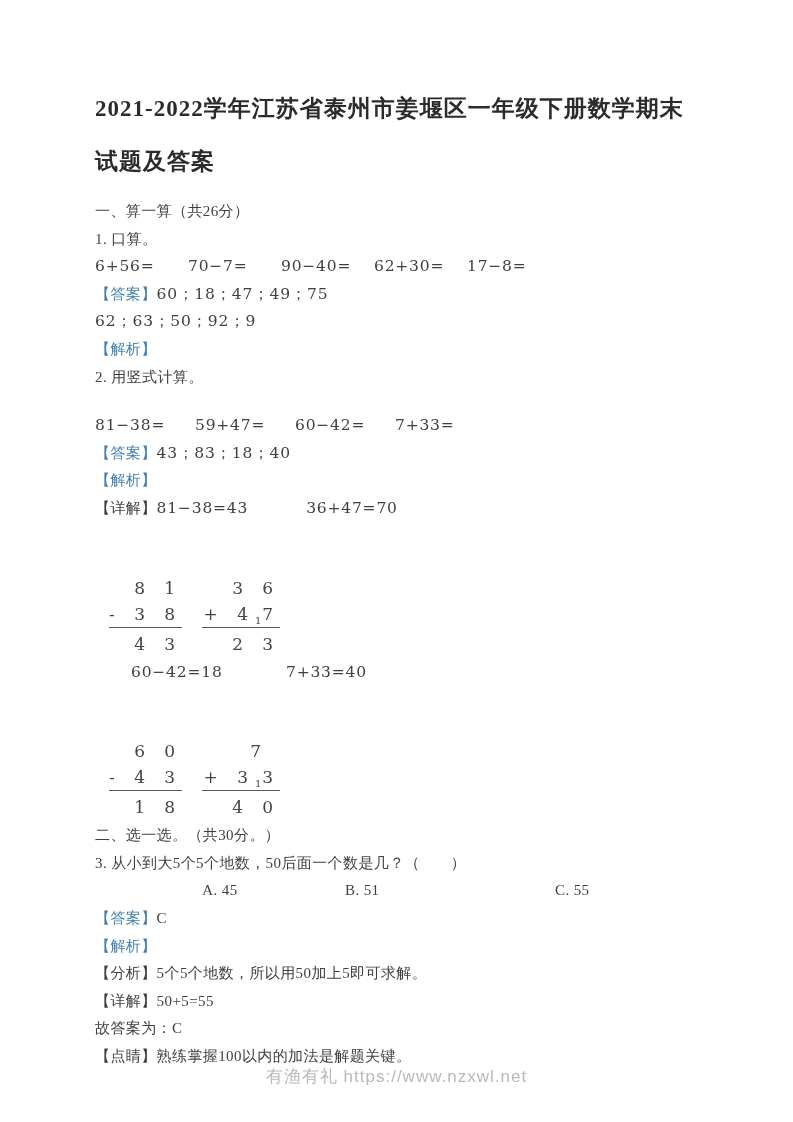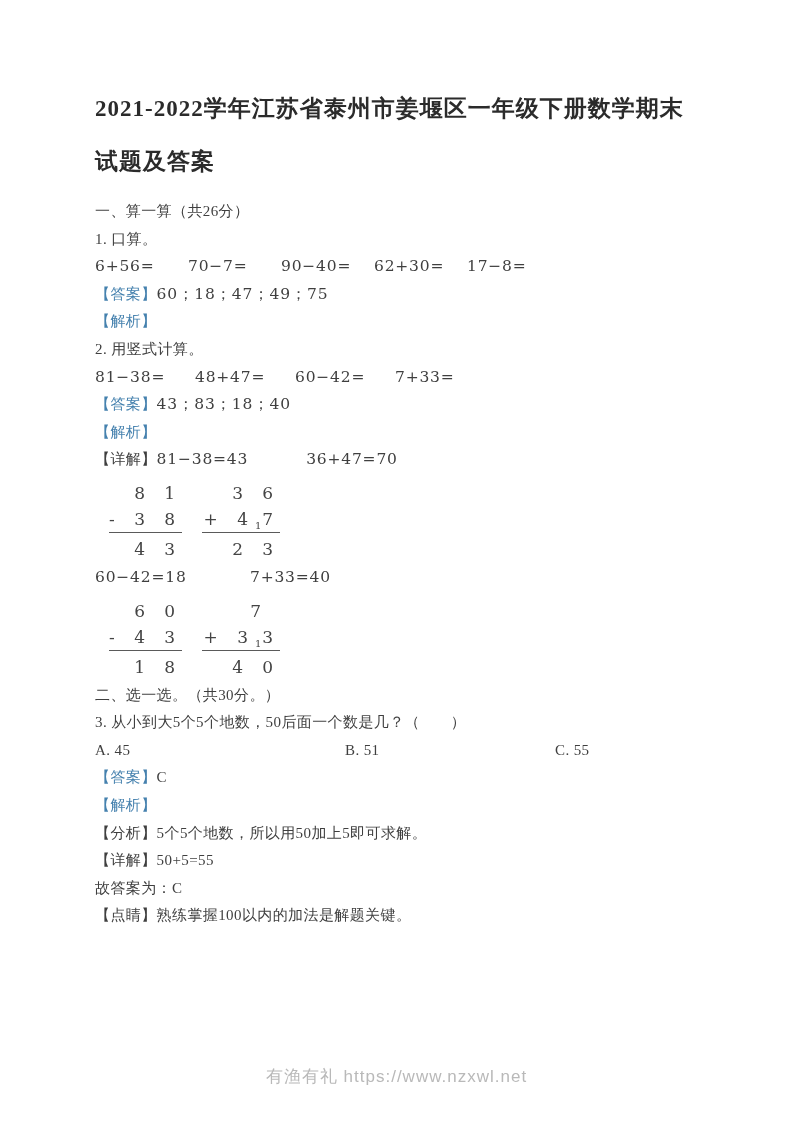--- a/index.html
+++ b/index.html
@@ -12,28 +12,28 @@
   .doc-title{
     font-size:23px;line-height:53px;font-weight:700;color:#2b2b2b;
     margin:0 0 10px 0;letter-spacing:1px;width:612px;
   }
   p{margin:0;line-height:27.6px;font-size:15px;letter-spacing:0.4px;}
   .math{font-family:"DejaVu Serif",serif;letter-spacing:0.8px;font-size:15.5px;}
   .blue{color:#4581ae;}
   .oral-row span{display:inline-block;width:93px;}
   .oral-row span:last-child{width:auto;}
   .q2-row span{display:inline-block;width:100px;}
-  .q2-row span:last-child{width:auto;}
+  .q2-row span:last-child{width:auto;margin-top:21px;}
   .detail-line .gap{margin-left:58px;}
-  .mid-line .eq1{display:inline-block;width:155px;}
+  .mid-line .eq1{display:inline-block;width:155px;margin-left:36px;}
   .options span{display:inline-block;}
-  .options .optA{width:250px;}
+  .options .optA{width:250px;text-align:center;}
   .options .optB{width:210px;}
   .vgroup{display:flex;gap:20px;padding-left:14px;margin:6px 0 2px 0;}
-  .vcalc{text-align:right;font-family:"DejaVu Serif",serif;font-size:17px;color:#444;}
+  .vcalc{text-align:right;font-family:"DejaVu Serif",serif;font-size:17px;color:#444;margin-top:46px;}
   .vcalc-a{min-width:72px;}
   .vcalc-b{min-width:78px;}
   .vrow{white-space:pre;letter-spacing:7px;line-height:26px;height:26px;}
   .vmid{border-bottom:1.5px solid #5a5a5a;}
   .vres{padding-top:3px;}
   sub.carry{font-size:10px;letter-spacing:1px;}
   .v2b-top{padding-right:12px;}
   .footer{
     position:absolute;left:0;right:0;bottom:34px;text-align:center;
     color:#b9b9b9;font-size:17px;letter-spacing:1px;
@@ -50,25 +50,26 @@
 
     <p>一、算一算（共26分）</p>
 
     <p>1. 口算。</p>
 
     <p class="math oral-row">
       <span>6+56=</span><span>70−7=</span><span>90−40=</span><span>62+30=</span><span>17−8=</span>
     </p>
 
     <p><span class="blue">【答案】</span><span class="math">60；18；47；49；75</span></p>
+    <p class="math">62；63；50；92；9</p>
     <p><span class="blue">【解析】</span></p>
 
     <p>2. 用竖式计算。</p>
     <p class="math q2-row">
-      <span>81−38=</span><span>48+47=</span><span>60−42=</span><span>7+33=</span>
+      <span>81−38=</span><span>59+47=</span><span>60−42=</span><span>7+33=</span>
     </p>
     <p><span class="blue">【答案】</span><span class="math">43；83；18；40</span></p>
     <p><span class="blue">【解析】</span></p>
 
 
     <p class="detail-line"><span>【详解】</span><span class="math">81−38=43</span><span class="math gap">36+47=70</span></p>
 
     <div class="vgroup">
       <div class="vcalc vcalc-a">
         <div class="vrow">8 1</div>

